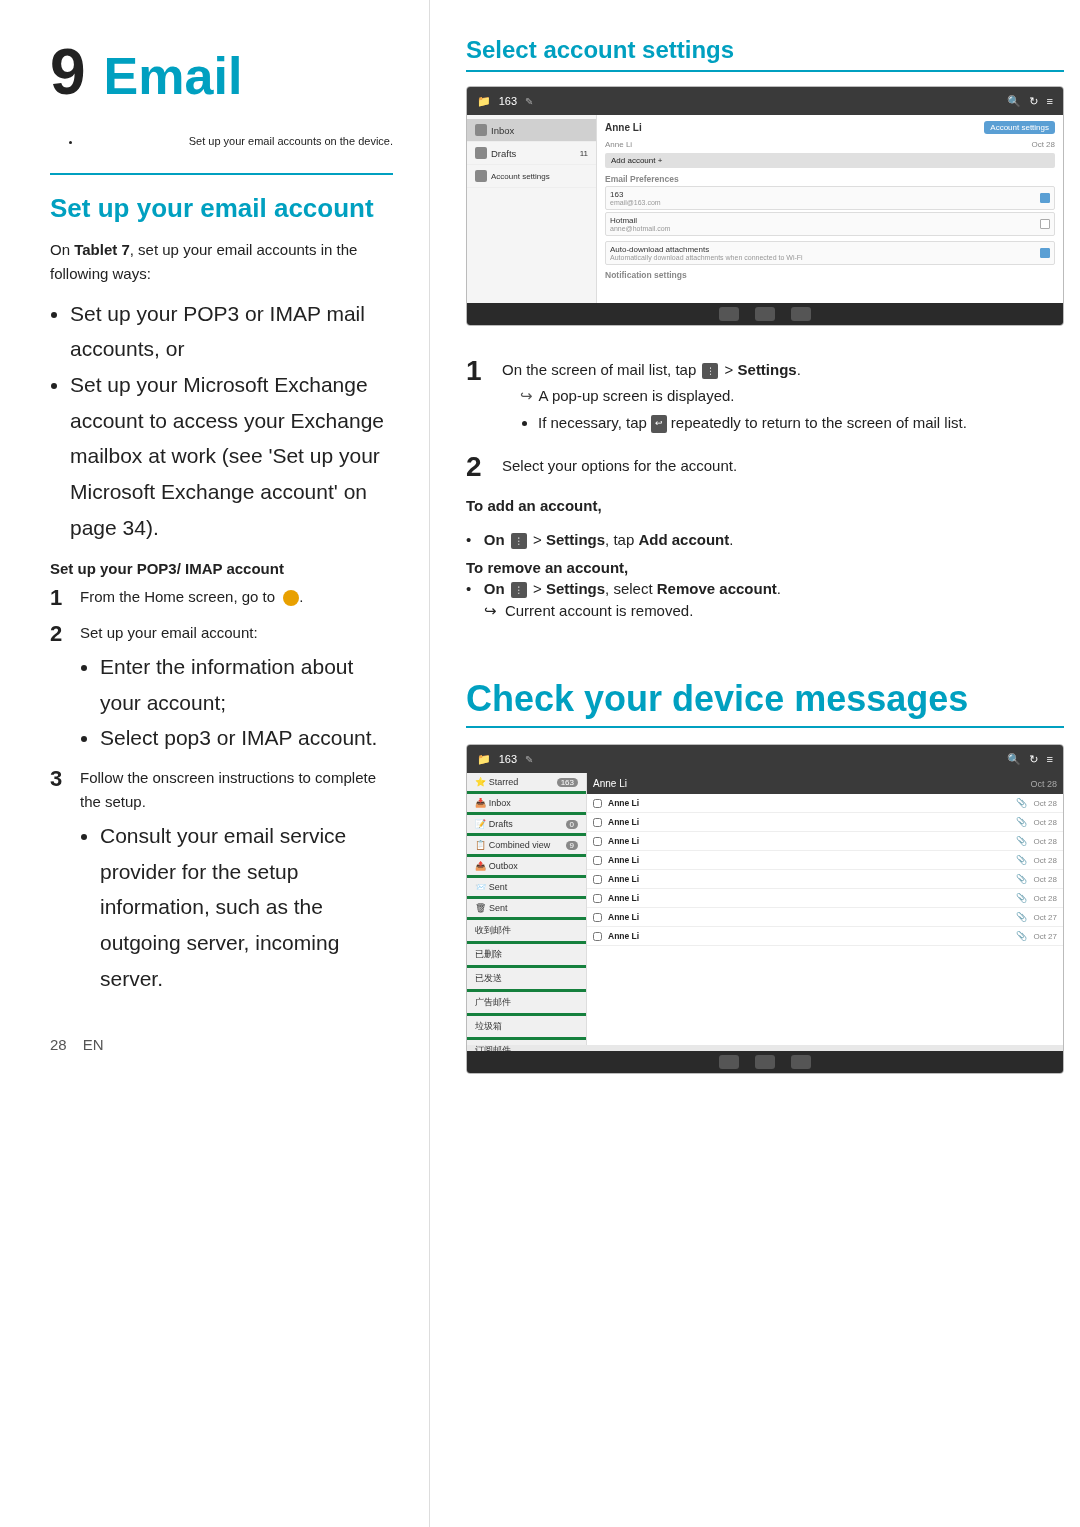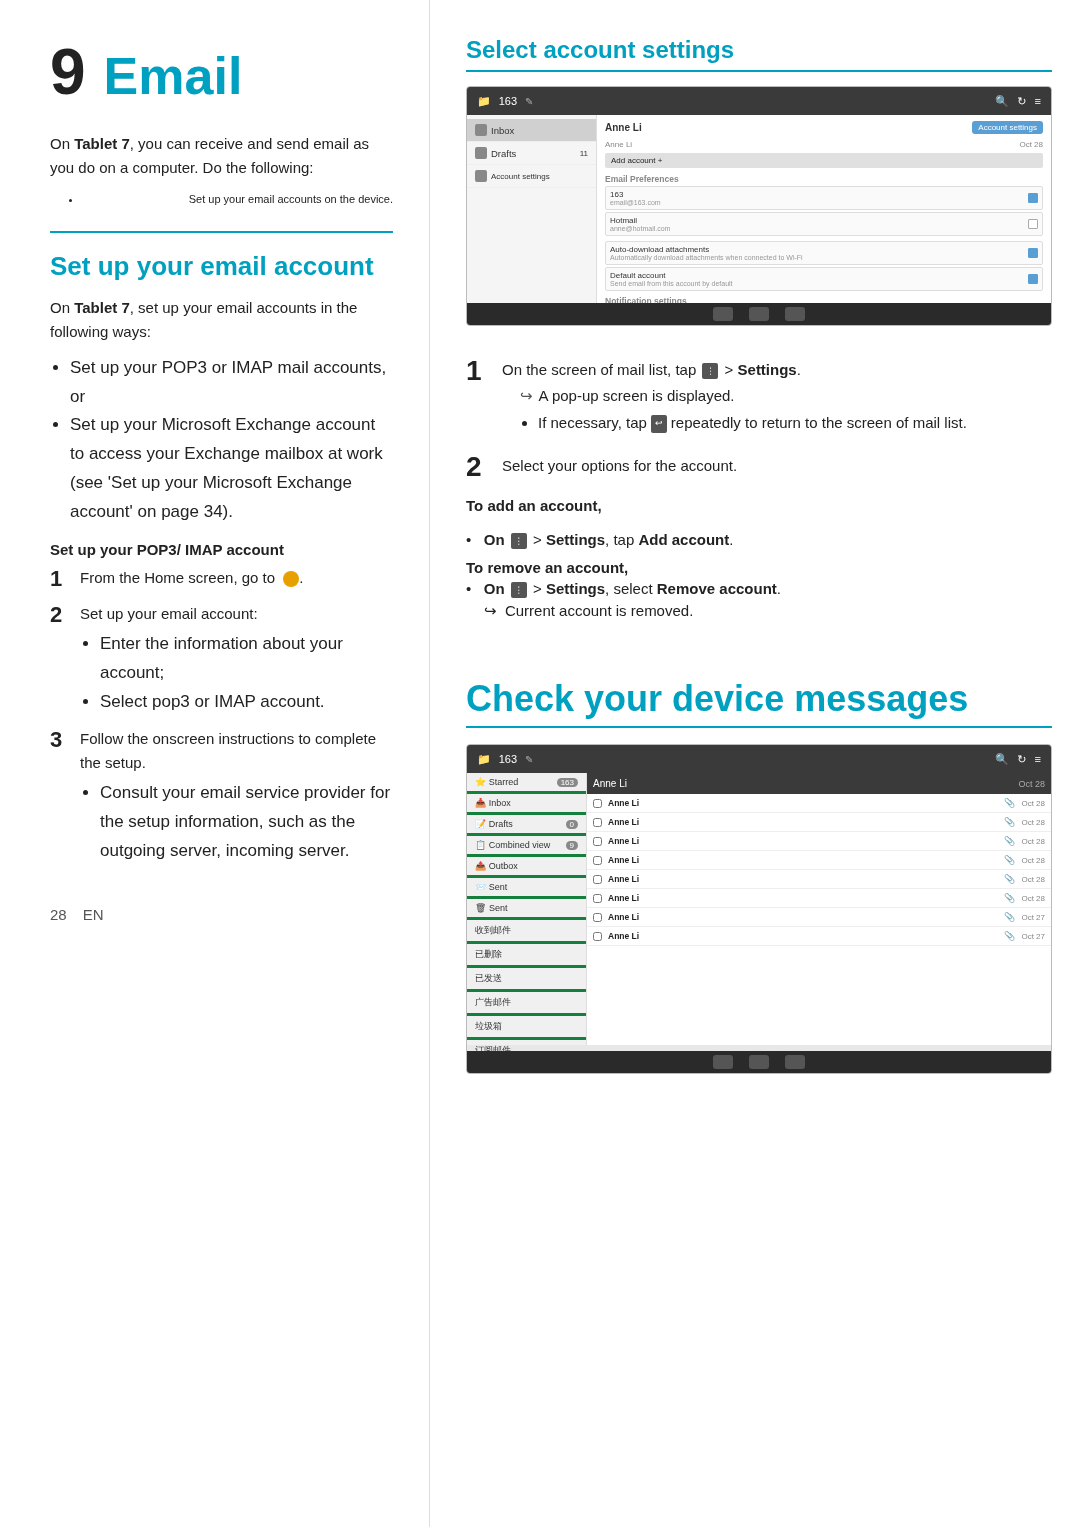--- a/index.html
+++ b/index.html
@@ -114,37 +114,37 @@
     }
 
     .li-content {
       flex: 1;
     }
 
     .sub-list {
       list-style: disc;
       margin-left: 20px;
       margin-top: 4px;
-      font-size: 17px;
+      font-size: 21px;
       line-height: 1.7;
     }
 
     .page-num-area {
       margin-top: 40px;
       font-size: 15px;
       color: #555;
       display: flex;
       align-items: flex-start;
       gap: 16px;
     }
 
     
     .right-col {
       width: 650px;
-      padding: 36px 28px 36px 36px;
+      padding: 36px 16px 36px 36px;
       display: flex;
       flex-direction: column;
       gap: 0;
     }
 
     .section-title-right {
       font-size: 24px;
       font-weight: bold;
       color: #00a0c0;
       margin-bottom: 14px;
@@ -466,23 +466,20 @@
 
 <div class="page">
 
   <div class="left-col">
 
     <div class="chapter-title">
       <span class="chapter-num">9</span>
       <span class="chapter-name">Email</span>
     </div>
 
-    <p class="intro-text">
-      On <b>Tablet 7</b>, you can receive and send email as you do on a computer. Do the following:
-    </p>
     <ul class="intro-list">
       <li>Set up your email accounts on the device.</li>
     </ul>
 
     <hr class="section-divider">
 
     <div class="section-heading">Set up your email account</div>
 
     <p class="section-text">
       On <b>Tablet 7</b>, set up your email accounts in the following ways:
@@ -597,27 +594,20 @@
             </div>
 
             <div class="tablet-settings-section">
               <div class="tablet-settings-row">
                 <div style="flex:1;">
                   <div class="tablet-settings-row-label">Auto-download attachments</div>
                   <div class="tablet-settings-row-sub">Automatically download attachments when connected to Wi-Fi</div>
                 </div>
                 <div class="tablet-checkbox" style="background:#5a9fd4;border-color:#5a9fd4;"></div>
               </div>
-              <div class="tablet-settings-row">
-                <div style="flex:1;">
-                  <div class="tablet-settings-row-label">Default account</div>
-                  <div class="tablet-settings-row-sub">Send email from this account by default</div>
-                </div>
-                <div class="tablet-checkbox" style="background:#5a9fd4;border-color:#5a9fd4;"></div>
-              </div>
             </div>
 
             <div class="tablet-settings-section">
               <div class="tablet-settings-label">Notification settings</div>
 
             </div>
 
           </div>
         </div>
       </div>

